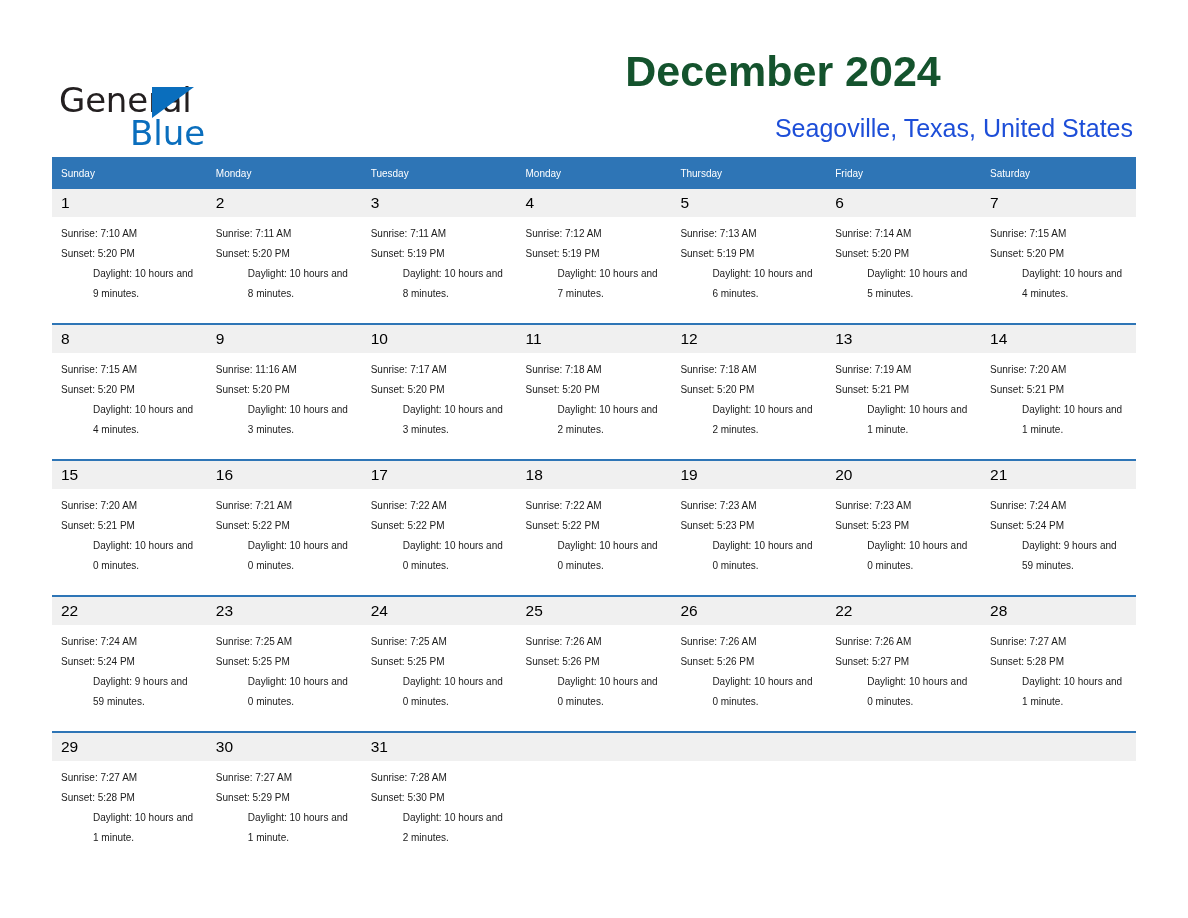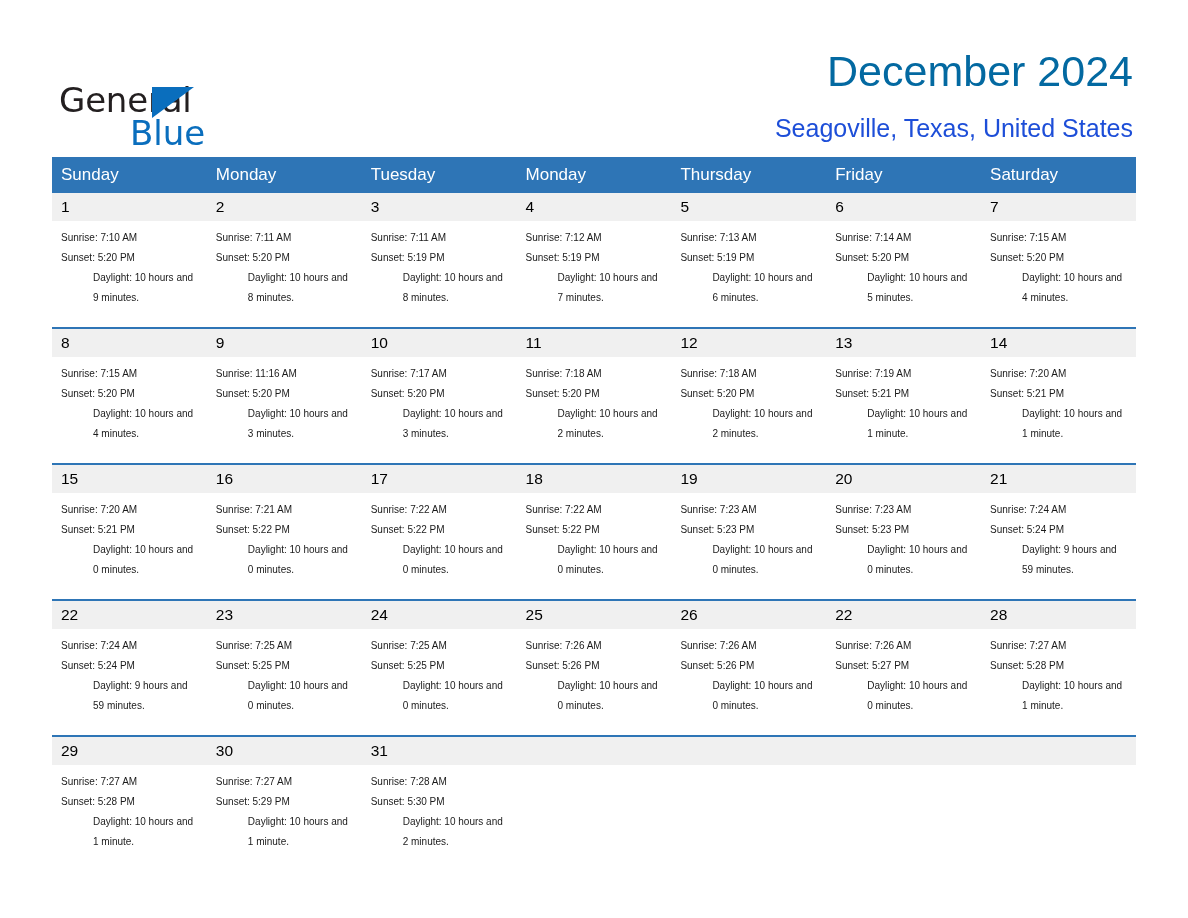--- a/index.html
+++ b/index.html
@@ -71,23 +71,24 @@
   .title-block {
     position: absolute;
     right: 55px;
     top: 45px;
     text-align: right;
     width: 700px;
   }
   .cal-title {
     font-size: 43px;
     line-height: 52px;
-    font-weight: 400;
-    color: #0369a1;
+    font-weight: 700;
+    color: #14532d;
     white-space: nowrap;
+    text-align: center;
   }
   .cal-subtitle {
     margin-top: 16px;
     font-size: 25px;
     line-height: 30px;
     font-weight: 400;
     color: #1d4ed8;
     white-space: nowrap;
   }
 
@@ -98,21 +99,21 @@
     top: 157px;
     width: 1084px;
     border-collapse: collapse;
     table-layout: fixed;
   }
   .calendar col { width: 154.857px; }
 
   .calendar thead th {
     background: #2e75b6;
     color: #ffffff;
-    font-size: 17px;
+    font-size: 10px;
     font-weight: 400;
     text-align: left;
     padding: 8px 0 8px 9px;
     height: 16px;
     border: none;
   }
 
   .calendar tbody td {
     vertical-align: top;
     padding: 0;

